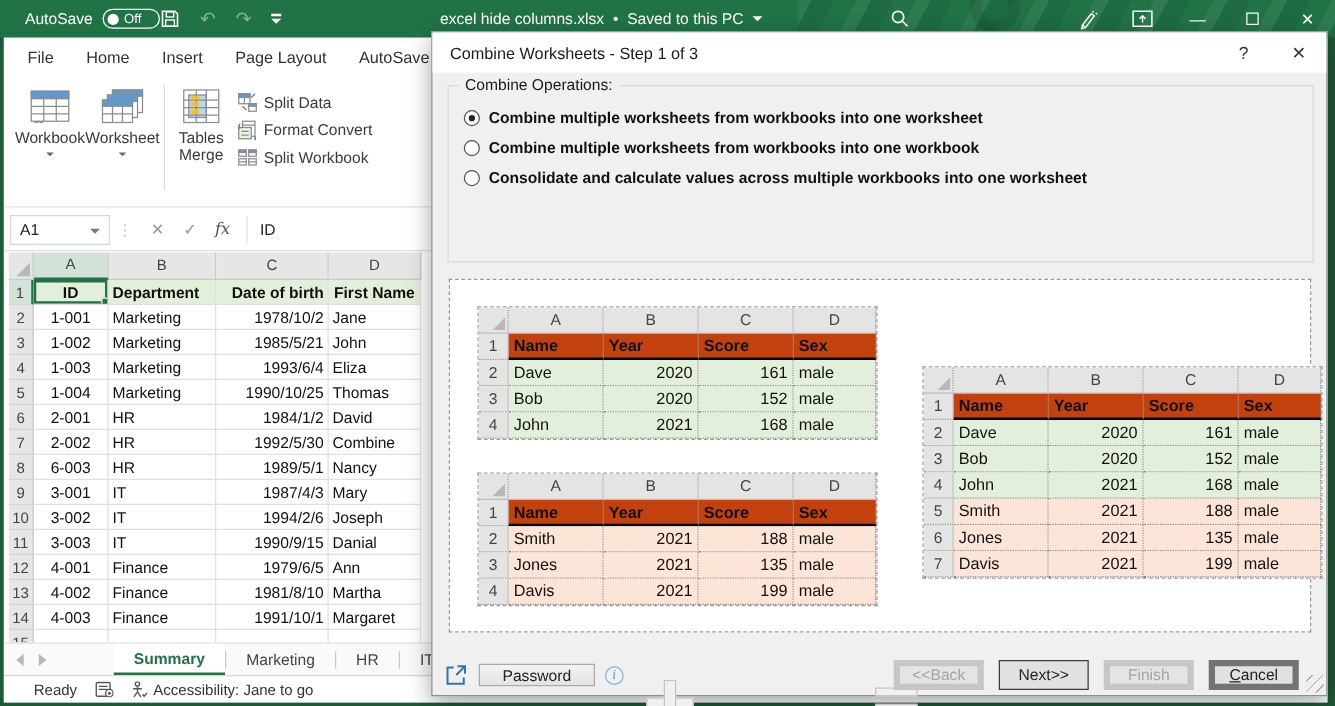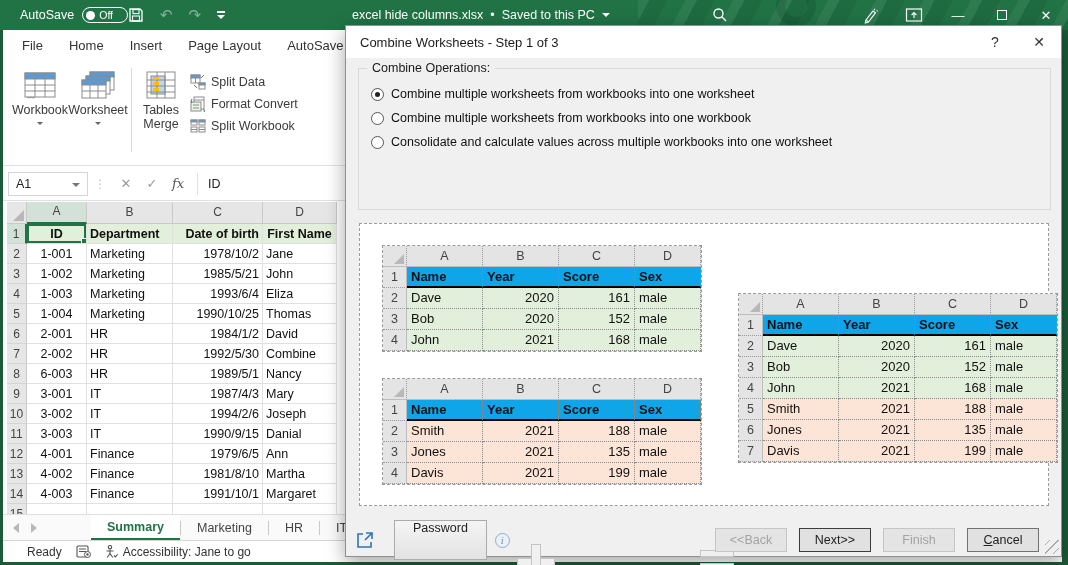--- a/index.html
+++ b/index.html
@@ -86,57 +86,57 @@
   .st-item { display:flex; align-items:center; gap:5px; }
 
   
   .dialog { position:absolute; left:345px; top:25px; width:717px; height:532px; background:#F0F0F0;
             border:1px solid #8f8f8f; box-shadow:0 6px 18px rgba(0,0,0,.35); }
   .dlg-title { height:32px; background:#fff; display:flex; align-items:center; padding-left:14px; font-size:13px; color:#1a1a1a; }
   .dlg-title-btns { margin-left:auto; display:flex; }
   .dlg-tbtn { width:44px; height:32px; display:flex; align-items:center; justify-content:center; font-size:14px; color:#333; }
   .dlg-fieldset { position:absolute; left:12px; top:42px; width:693px; height:142px; border:1px solid #D9D9D9; }
   .dlg-legend { position:absolute; left:8px; top:-8px; background:#F0F0F0; padding:0 5px; font-size:12.5px; color:#1a1a1a; }
-  .radio-rows { position:absolute; left:12px; top:18px; display:flex; flex-direction:column; gap:10px; }
+  .radio-rows { position:absolute; left:12px; top:18px; display:flex; flex-direction:column; gap:10px;font-weight:bold; }
   .radio-row { display:flex; align-items:center; gap:7px; }
   .radio { width:13px; height:13px; border:1px solid #555; border-radius:50%; background:#fff; position:relative; flex:0 0 13px; }
   .radio.checked::after { content:""; position:absolute; left:3px; top:3px; width:5px; height:5px; border-radius:50%; background:#222; }
   .radio-label { font-size:12.5px; color:#111; white-space:nowrap; }
 
   .preview-panel { position:absolute; left:13px; top:197px; width:690px; height:283px; background:#fff; border:1px dashed #9b9b9b; }
 
   .mt { position:absolute; border:1px dashed #9a9a9a; background:#fff; }
   .mt-row { display:flex; height:21px; line-height:20px; white-space:nowrap; }
   .mt-ch { background:#E4E4E4; color:#444; text-align:center; font-size:12.5px;
            border-right:1px dotted #9a9a9a; border-bottom:1px solid #BDBDBD; }
   .mt-corner { position:relative; }
   .mt-corner .corner-tri { position:absolute; right:2px; bottom:2px; width:0; height:0; border-left:10px solid transparent; border-bottom:10px solid #B8B8B8; }
   .mt-num { background:#E4E4E4; color:#444; text-align:center; font-size:12.5px;
             border-right:1px solid #BDBDBD; border-bottom:1px dotted #9a9a9a; }
   .mt-cell { font-size:13px; color:#111; padding:0 4px; overflow:hidden;
              border-right:1px dotted #8a8a8a; border-bottom:1px dotted #8a8a8a; }
-  .mt-hdr { font-weight:bold; background:#0ea5e9; border-bottom:2px solid #000; }
+  .mt-hdr { font-weight:bold; background:#c2410c; border-bottom:2px solid #000; }
   .fill-green { background:#E2EFDA; }
   .fill-peach { background:#FCE4D6; }
 
   .op-plus { position:absolute; left:157px; top:320px; width:38px; height:38px; }
   .op-plus::before { content:""; position:absolute; left:0; top:14px; width:36px; height:8px; background:#f0f0f0; border:1px solid #c4c4c4; }
   .op-plus::after  { content:""; position:absolute; left:14px; top:0; width:8px; height:36px; background:#f0f0f0; border:1px solid #c4c4c4; }
   .op-eq { position:absolute; left:340px; top:326px; width:34px; height:20px; }
   .op-eq::before { content:""; position:absolute; left:0; top:0; width:32px; height:5px; background:#f0f0f0; border:1px solid #c4c4c4; }
   .op-eq::after  { content:""; position:absolute; left:0; bottom:0; width:32px; height:5px; background:#f0f0f0; border:1px solid #c4c4c4; }
 
   .dlg-bottom { position:absolute; left:0; top:496px; width:100%; height:36px; display:flex; align-items:center; padding:0 22px 0 9px; gap:8px; }
   .ext-icon { width:20px; height:20px; }
-  .win-btn { height:40px; padding:0 18px; background:linear-gradient(#F4F4F4,#E3E3E3); border:1px solid #ABABAB; font-size:12.5px; color:#222;
-             display:flex; align-items:flex-start;margin-left:11px; }
+  .win-btn { height:18px; padding:0 18px; background:linear-gradient(#F4F4F4,#E3E3E3); border:1px solid #ABABAB; font-size:12.5px; color:#222;
+             display:flex; align-items:flex-end; }
   .info-icon { width:15px; height:15px; border:1px solid #7FB2E5; border-radius:50%; color:#5B9BD5; font-size:10px;
                display:flex; align-items:center; justify-content:center; font-family:"DejaVu Serif", serif; font-style:italic; }
   .dlg-buttons { margin-left:auto; display:flex; gap:12px; }
-  .dlg-btn { width:72px; height:24px; background:#E1E1E1; border:1px solid #737373; font-size:12.5px; color:#222;
+  .dlg-btn { width:72px; height:24px; background:#E1E1E1; border:5px solid #737373; font-size:12.5px; color:#222;
              display:flex; align-items:center; justify-content:center; }
   .dlg-btn.default { border:1px solid #3c3c3c; }
   .dlg-btn.disabled { color:#A3A3A3; background:#E4E4E4; border-color:#C6C6C6; }
   .btn-label { display:block; }
   .ul-first .btn-label::first-letter { text-decoration:underline; }
   .grip { position:absolute; right:2px; bottom:2px; width:14px; height:14px;
           background:repeating-linear-gradient(135deg, transparent 0 3px, #ABABAB 3px 4px, transparent 4px 6px); }
 
   svg { display:block; }
 </style>

